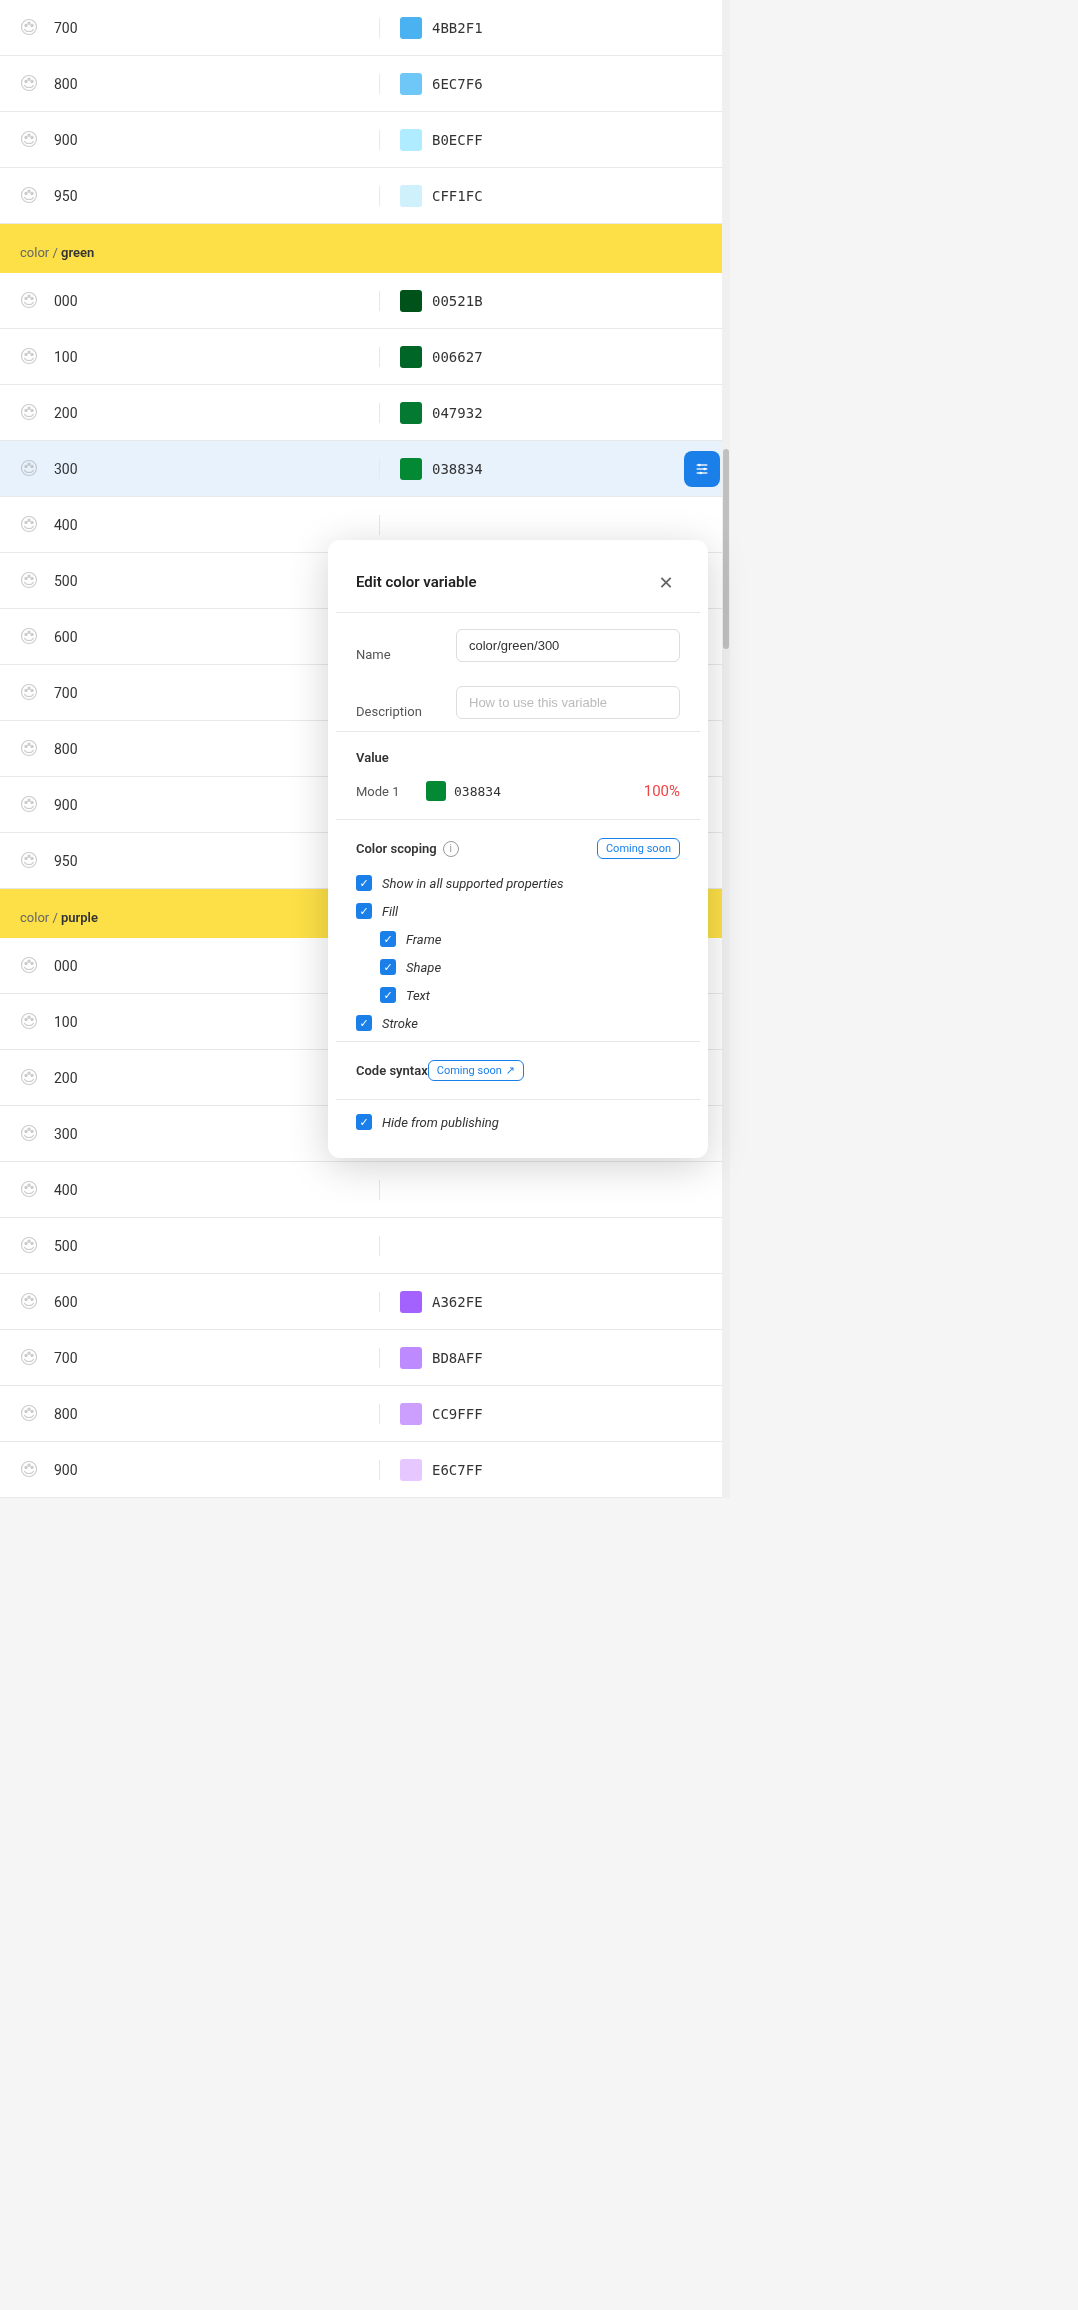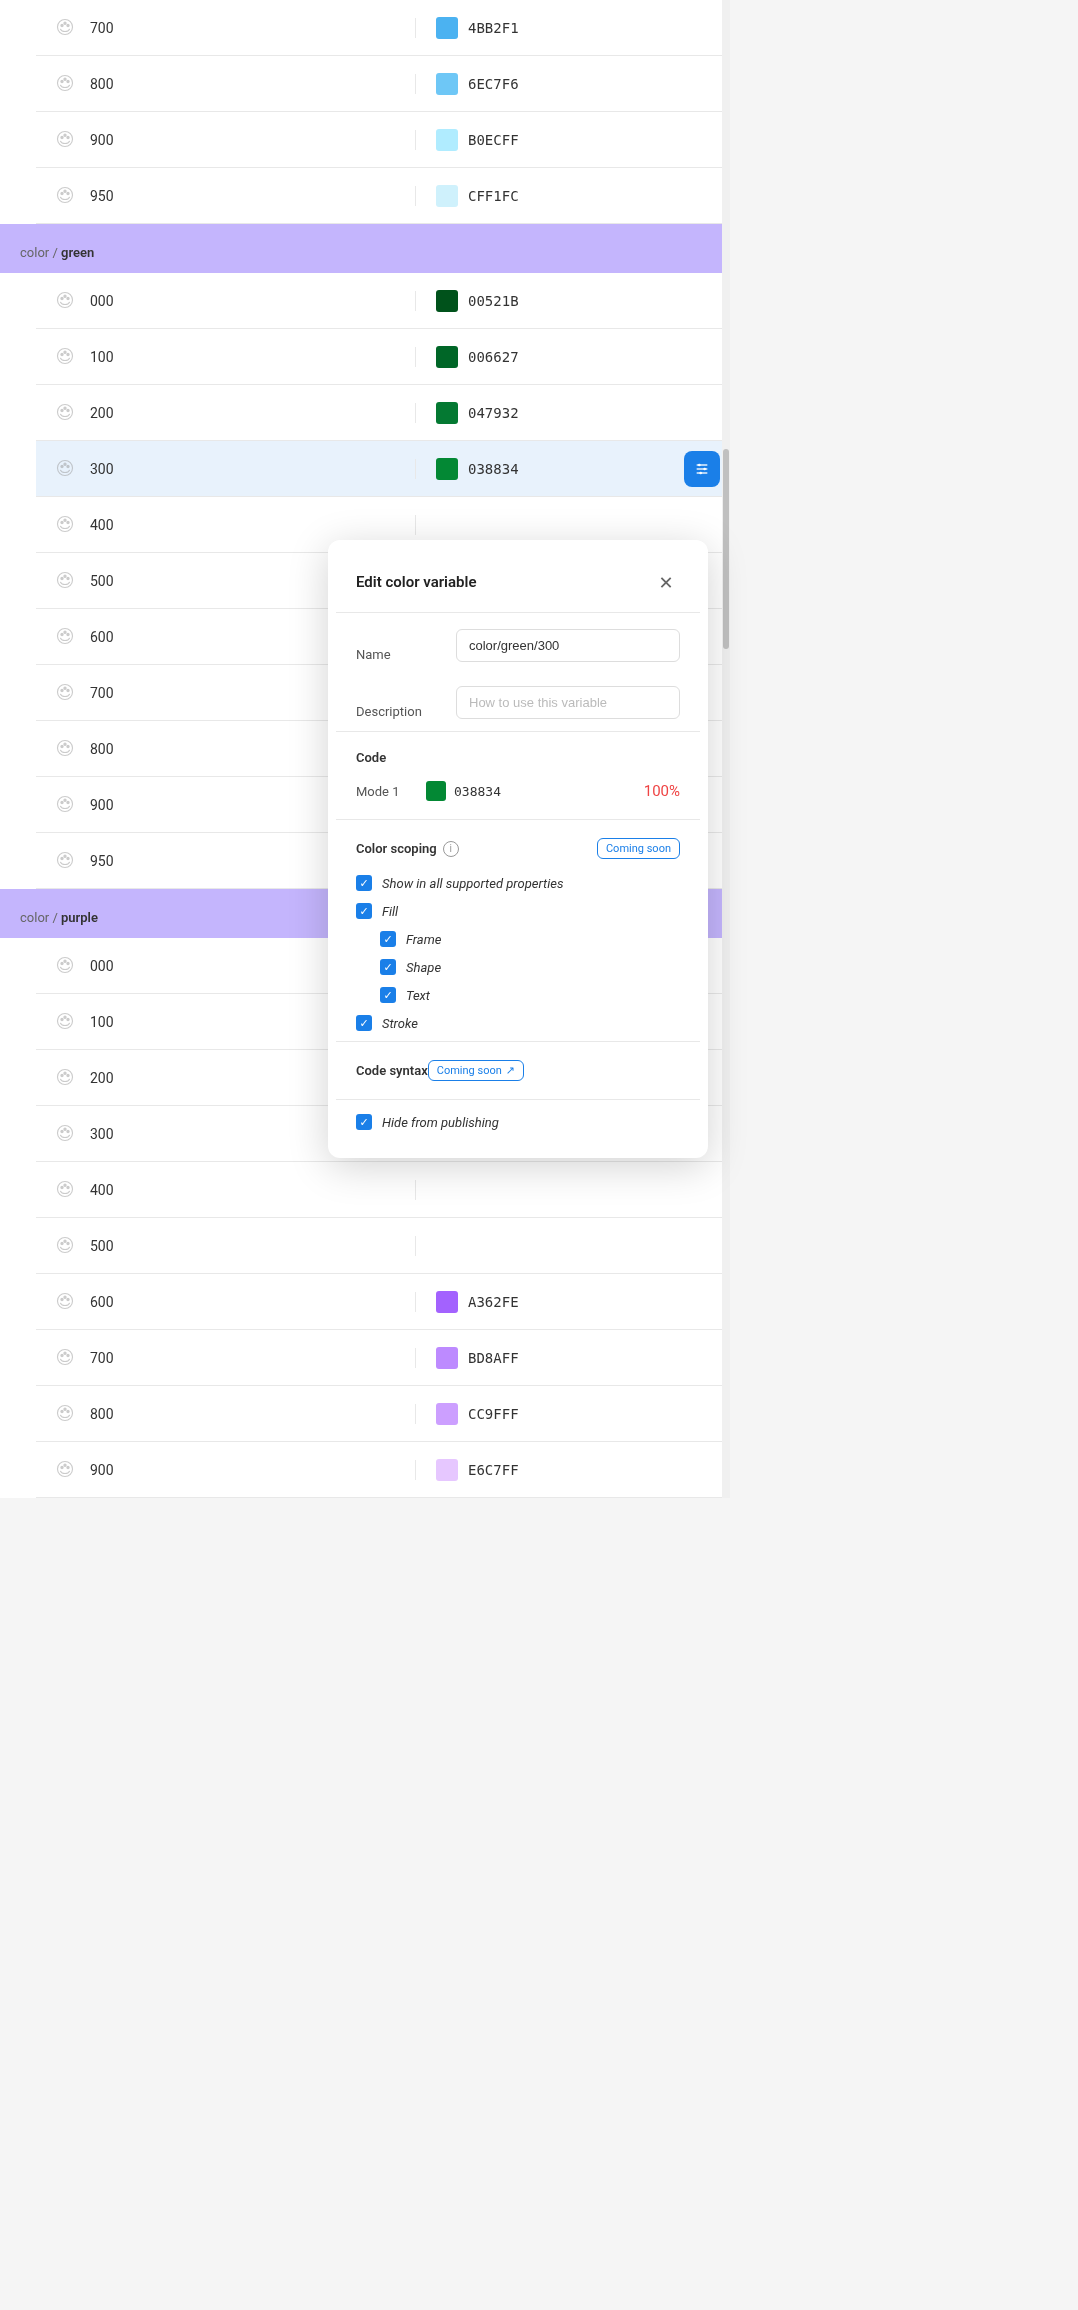--- a/index.html
+++ b/index.html
@@ -16,21 +16,20 @@
       background: #ffffff;
       position: relative;
     }
 
     .color-row {
       display: flex;
       align-items: center;
       border-bottom: 1px solid #e8e8e8;
       height: 56px;
       position: relative;
-      margin-left: 36px;
     }
 
     .color-row.highlighted {
       background: #e8f2fc;
     }
 
     .color-row .row-left {
       width: 380px;
       display: flex;
       align-items: center;
@@ -80,21 +79,21 @@
       background: #1a7fe8;
       border-radius: 8px;
       display: flex;
       align-items: center;
       justify-content: center;
       cursor: pointer;
     }
 
     .section-header {
       padding: 18px 20px 12px 20px;
-      background: #c4b5fd;
+      background: #fde047;
     }
 
     .section-header-text {
       font-size: 13px;
       color: #666;
     }
 
     .section-header-text strong {
       color: #333;
       font-weight: 600;
@@ -762,21 +761,21 @@
       <input class="modal-input" type="text" value="color/green/300" style="">
     </div>
 
     <div class="modal-field">
       <span class="modal-field-label">Description</span>
       <input class="modal-input" type="text" placeholder="How to use this variable" style="">
     </div>
 
     <div class="modal-divider"></div>
 
-    <div class="modal-section-label">Code</div>
+    <div class="modal-section-label">Value</div>
 
     <div class="modal-value-row">
       <span class="modal-mode-label">Mode 1</span>
       <div class="modal-color-swatch" style="background: #038834;"></div>
       <span class="modal-hex">038834</span>
       <span class="modal-opacity">100%</span>
     </div>
 
     <div class="modal-divider-full"></div>
 

